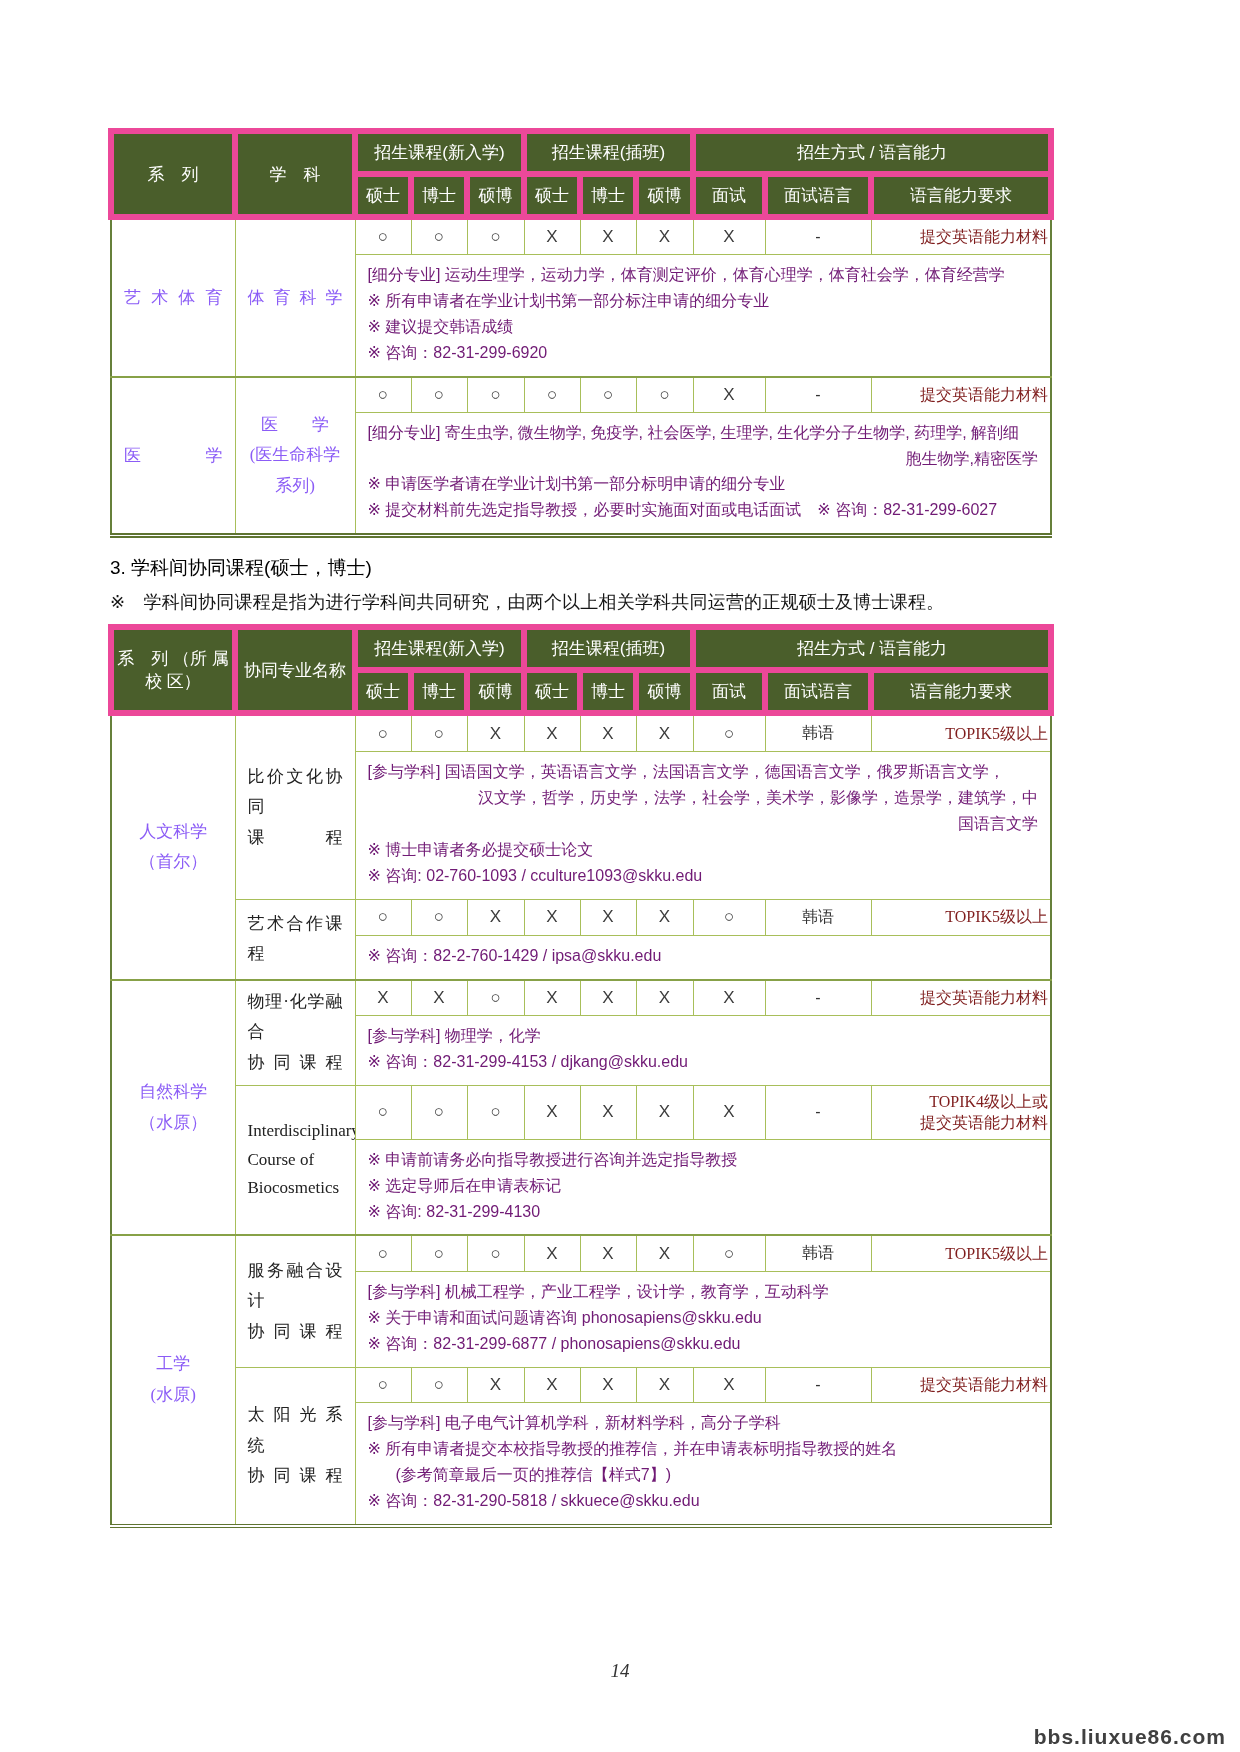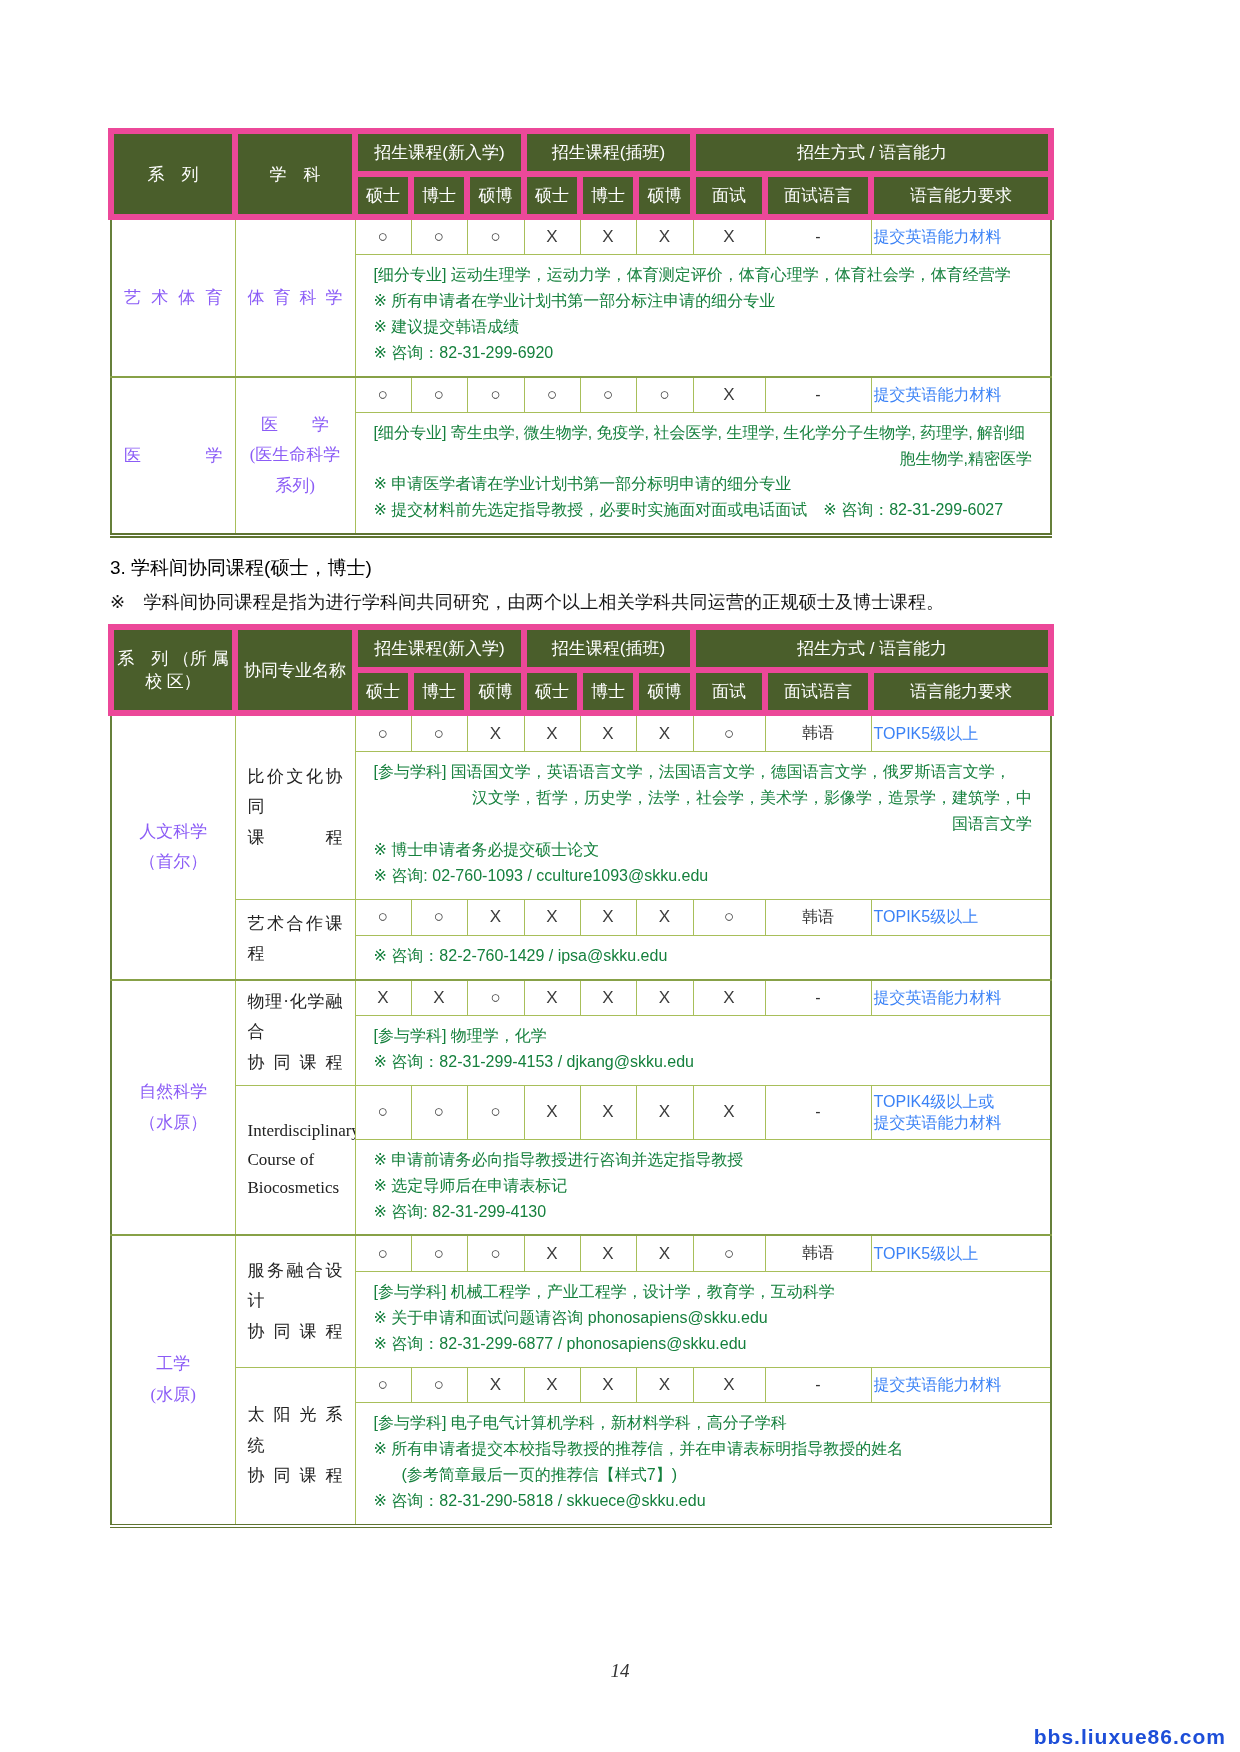--- a/index.html
+++ b/index.html
@@ -26,41 +26,41 @@
 
   td.series, td.dept { text-align:center; font-size:17px; color:#8b5cf6; padding:4px 12px; background:#fff; }
   td.series .line, td.dept .line, td.namecell .line { display:block; line-height:1.8;font-family:Liberation Serif, serif; }
   .just { text-align:justify; text-align-last:justify; }
   .ctr  { text-align:center; }
   td.namecell { font-size:17px; color:#222; padding:6px 12px; text-align:left; background:#fff; }
   td.namecell .en { text-align:left; line-height:1.7; }
 
   td.mark { text-align:center; font-size:17px; color:#3c3c3c; padding:7px 0; background:#fff; }
   td.ivlang { text-align:center; font-size:16px; color:#333; padding:7px 0; background:#fff; }
-  td.langreq { text-align:left; font-size:16px; color:#3b82f6; padding:5px 2px; background:#fff; line-height:1.35; }
-
-  td.details { font-size:16px; color:#15803d; padding:7px 18px 10px; text-align:left; background:#fff; }
+  td.langreq { text-align:right; font-size:16px; color:#7f1d1d; padding:5px 2px; background:#fff; line-height:1.35;font-family:Liberation Serif, serif; }
+
+  td.details { font-size:16px; color:#701a75; padding:7px 12px 10px; text-align:left; background:#fff; }
   .dl { line-height:1.62; }
   .dl.i1 { padding-left:92px;text-align:right; }
   .dl.i2 { padding-left:28px; }
 
   .section-heading { font-size:19px; color:#000000; margin:17px 0 9px 2px; }
   .section-note { font-size:18px; color:#161616; margin:0 0 10px 2px; letter-spacing:0.2px; }
 
   .page-number {
     position:absolute; left:0; right:0; bottom:70px; text-align:center;
     font-family:"Liberation Serif","DejaVu Serif",serif; font-style:italic;
     font-size:19px; color:#333;
   }
   .watermark {
     position:absolute; right:14px; bottom:4px; text-align:right;
     color:#d8bc8e; font-weight:bold; line-height:1.05;
   }
   .watermark .wm1 { font-size:46px; letter-spacing:3px; }
-  .watermark .wm2 { font-size:21px; letter-spacing:1px; color:#1d4ed8; }
+  .watermark .wm2 { font-size:21px; letter-spacing:1px; color:#404040; }
 </style>
 </head>
 <body>
 
 <div class="page">
   <div class="content">
 
     <table class="tbl t1">
       <colgroup>
         <col style="width:124px">

